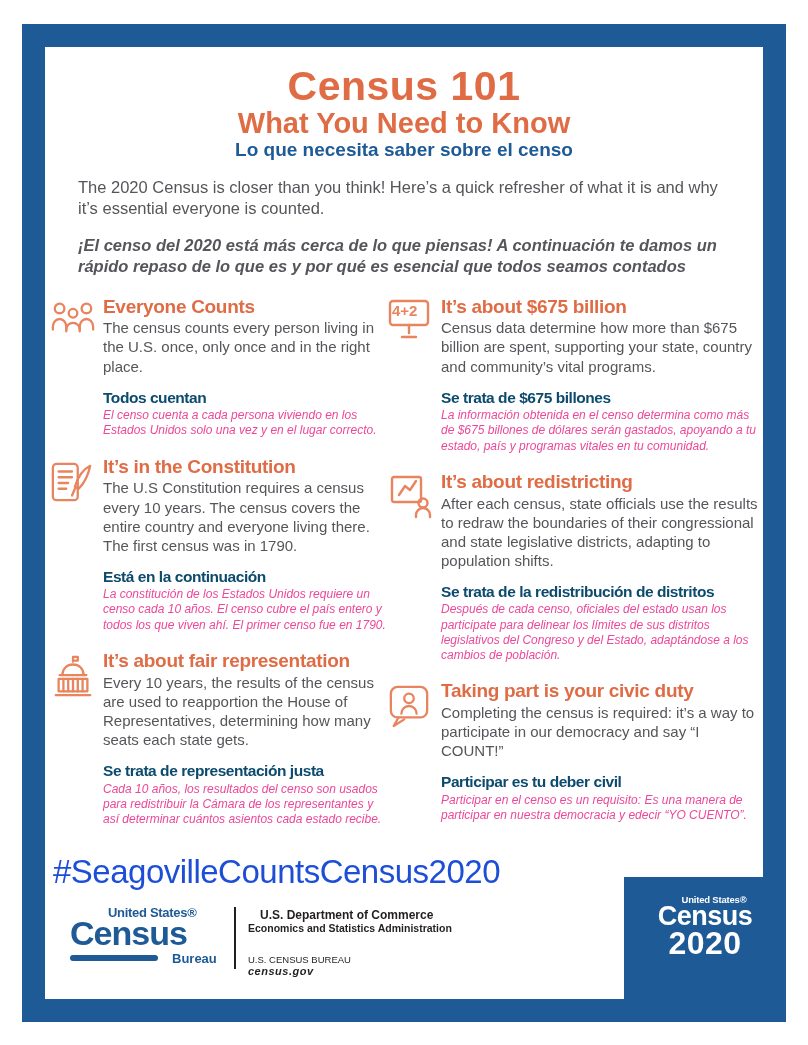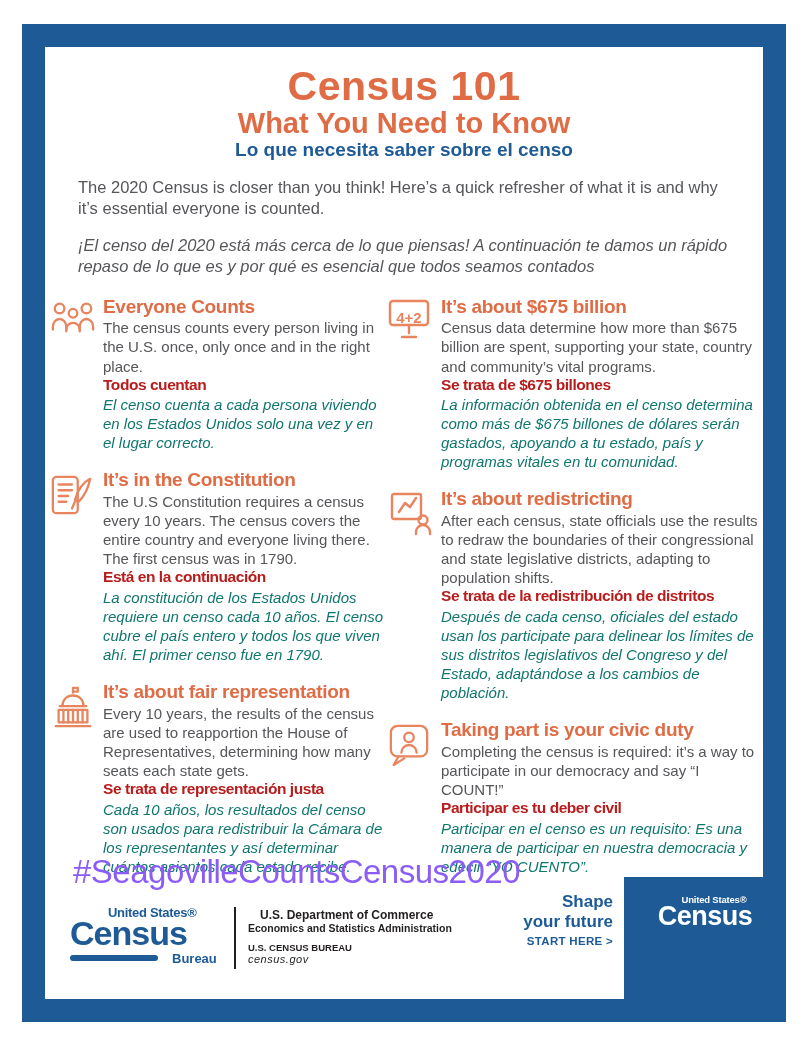--- a/index.html
+++ b/index.html
@@ -13,55 +13,55 @@
   .content { position:absolute; left:45px; top:47px; width:718px; height:951px; }
 
   
   .titleblock { text-align:center; padding-top:18px; }
   .title-main { font-size:41px; font-weight:bold; color:#e06c45; letter-spacing:0.5px; line-height:1.05; }
   .title-sub  { font-size:29px; font-weight:bold; color:#e06c45; line-height:1.1; }
   .title-es   { font-size:19px; font-weight:bold; color:#1d5a96; margin-top:0; line-height:1.1; }
 
   .intro { margin:16px 30px 0 33px; width:660px; }
   .intro p { font-size:16.5px; line-height:1.3; color:#55565a; }
-  .intro .es { font-style:italic; margin-top:15px; }
+  .intro .es { font-style:italic; margin-top:15px;font-weight:bold; }
 
   
   .cols { display:grid; grid-template-columns:338px 1fr; margin:18px 0 0 5px; }
   .section { display:flex; gap:6px; margin-bottom:17px; }
   .icon-cell { flex:0 0 47px; padding-top:3px; }
   .icon-cell svg { stroke:#e8845e; fill:none; stroke-width:2.4; stroke-linecap:round; stroke-linejoin:round; }
   .txt { flex:1; min-width:0; }
   .h-orange { font-size:19px; font-weight:bold; color:#e06c45; letter-spacing:-0.3px; white-space:nowrap; line-height:1.15; }
-  .h-blue   { font-size:15.5px; font-weight:bold; color:#b91c1c; letter-spacing:-0.45px; white-space:nowrap; line-height:1.2; }
+  .h-blue   { font-size:15.5px; font-weight:bold; color:#0c4a6e; letter-spacing:-0.45px; white-space:nowrap; line-height:1.2; margin-top:13px; }
   .body-en  { font-size:15px; line-height:1.27; color:#55565a; margin-top:1px; }
-  .body-es  { font-size:15px; line-height:1.27; color:#0f766e; font-style:italic; margin-top:1px; }
+  .body-es  { font-size:12px; line-height:1.27; color:#ec4899; font-style:italic; margin-top:1px; }
   .col-right .txt { padding-right:0; }
 
   .board-wrap { position:relative; width:44px; height:40px; }
-  .board-text { position:absolute; left:4px; top:10px; width:34px; text-align:center;
+  .board-text { position:absolute; left:4px; top:3px; width:34px; 
                 font-size:15px; font-weight:bold; color:#e8845e; }
 
   
-  .hashtag { position:absolute; left:28px; top:806px; font-size:33px; color:#8b5cf6; letter-spacing:-0.5px; }
+  .hashtag { position:absolute; left:8px; top:806px; font-size:33px; color:#1d4ed8; letter-spacing:-0.5px; }
 
   
   .footer { position:absolute; left:25px; top:858px; display:flex; align-items:flex-start; }
   .cb-logo { color:#1d5a96; width:150px; }
   .cb-us { font-size:13px; font-weight:bold; margin-left:38px; letter-spacing:-0.3px; }
   .cb-census { font-size:34px; font-weight:bold; letter-spacing:-1px; line-height:0.82; }
   .cb-bottom { display:flex; align-items:center; gap:14px; margin-top:3px; }
   .cb-bar { display:inline-block; width:88px; height:6px; background:#1d5a96; border-radius:3px; }
   .cb-bureau { font-size:13px; font-weight:bold; }
   .v-divider { width:2px; height:62px; background:#231f20; margin:2px 12px 0 14px; }
   .commerce { padding-top:3px; color:#231f20; }
   .commerce .l1 { font-size:12px; font-weight:bold;margin-left:12px; }
   .commerce .l2 { font-size:10.5px; font-weight:bold; }
-  .commerce .l3 { font-size:9.5px; font-weight:bold; margin-top:8px; }
-  .commerce .l4 { font-size:11px; font-weight:normal; font-style:italic; letter-spacing:0.5px; }
+  .commerce .l3 { font-size:9.5px; font-weight:normal; margin-top:20px; }
+  .commerce .l4 { font-size:11px; font-weight:bold; font-style:italic; letter-spacing:0.5px; }
 
   .shape { position:absolute; right:150px; top:845px; text-align:right; color:#1d5a96; }
   .shape .s1 { font-size:17px; font-weight:bold; line-height:1.15; }
   .shape .cta { font-size:11.5px; font-weight:bold; margin-top:4px; letter-spacing:0.3px; }
 
   .c2020-box { position:absolute; left:624px; top:877px; width:162px; height:145px;
                background:#1d5a96; color:#ffffff; text-align:center; padding-top:17px; }
   .c2020-us { font-size:9.5px; font-weight:bold; margin-left:18px; letter-spacing:-0.2px; }
   .c2020-census { font-size:27px; font-weight:bold; letter-spacing:-0.5px; line-height:0.85; }
   .c2020-year { font-size:32px; font-weight:bold; letter-spacing:0.5px; line-height:0.95; }
@@ -216,25 +216,21 @@
       </div>
       <div class="v-divider"></div>
       <div class="commerce">
         <div class="l1">U.S. Department of Commerce</div>
         <div class="l2">Economics and Statistics Administration</div>
         <div class="l3">U.S. CENSUS BUREAU</div>
         <div class="l4">census.gov</div>
       </div>
     </div>
 
-    <div class="shape">
-      <div class="s1">Shape</div>
-      <div class="s1">your future</div>
-      <div class="cta">START HERE &gt;</div>
-    </div>
 
   </div>
 
   <div class="c2020-box">
     <div class="c2020-us">United States®</div>
     <div class="c2020-census">Census</div>
+    <div class="c2020-year">2020</div>
   </div>
 </div>
 
 </body></html>

